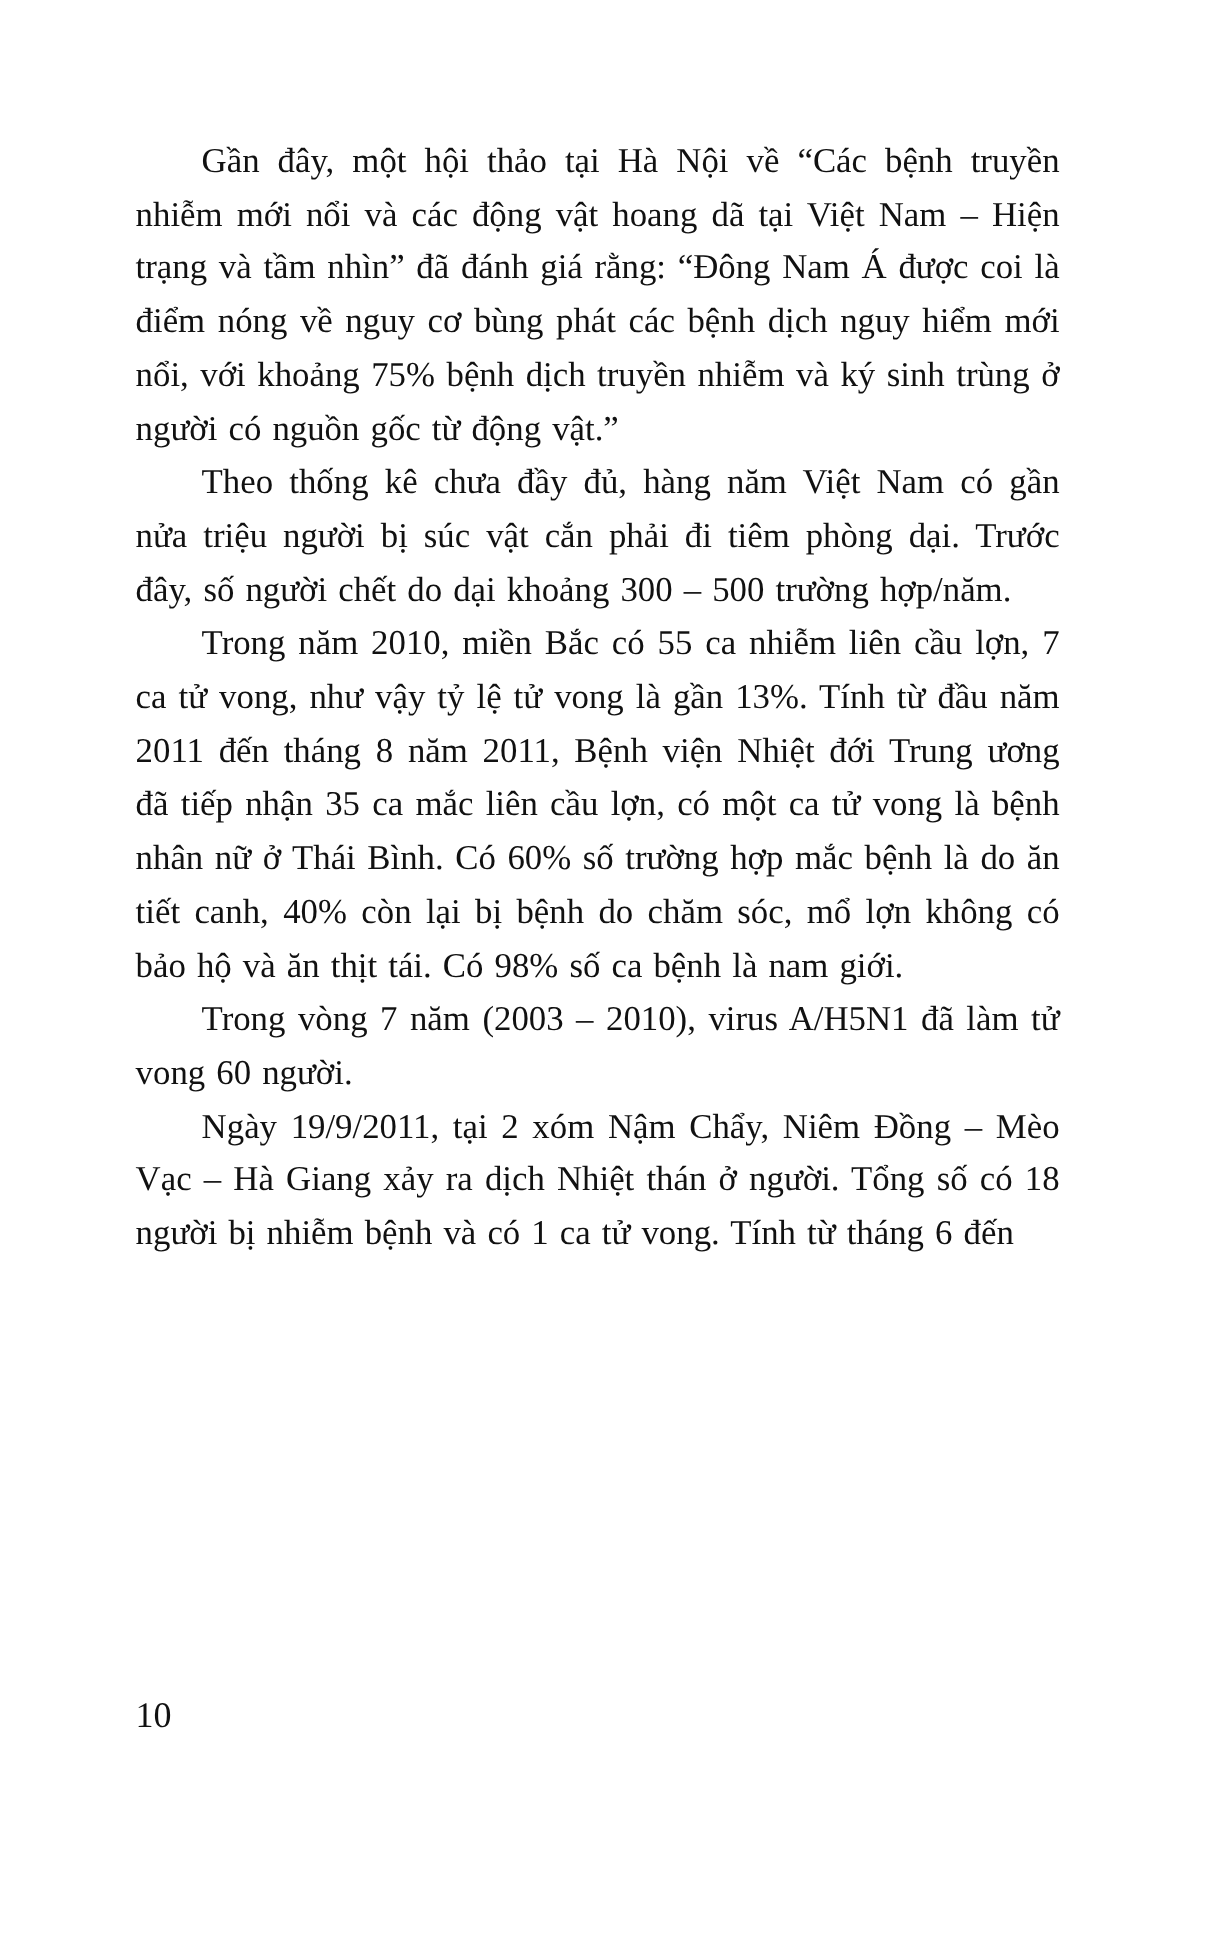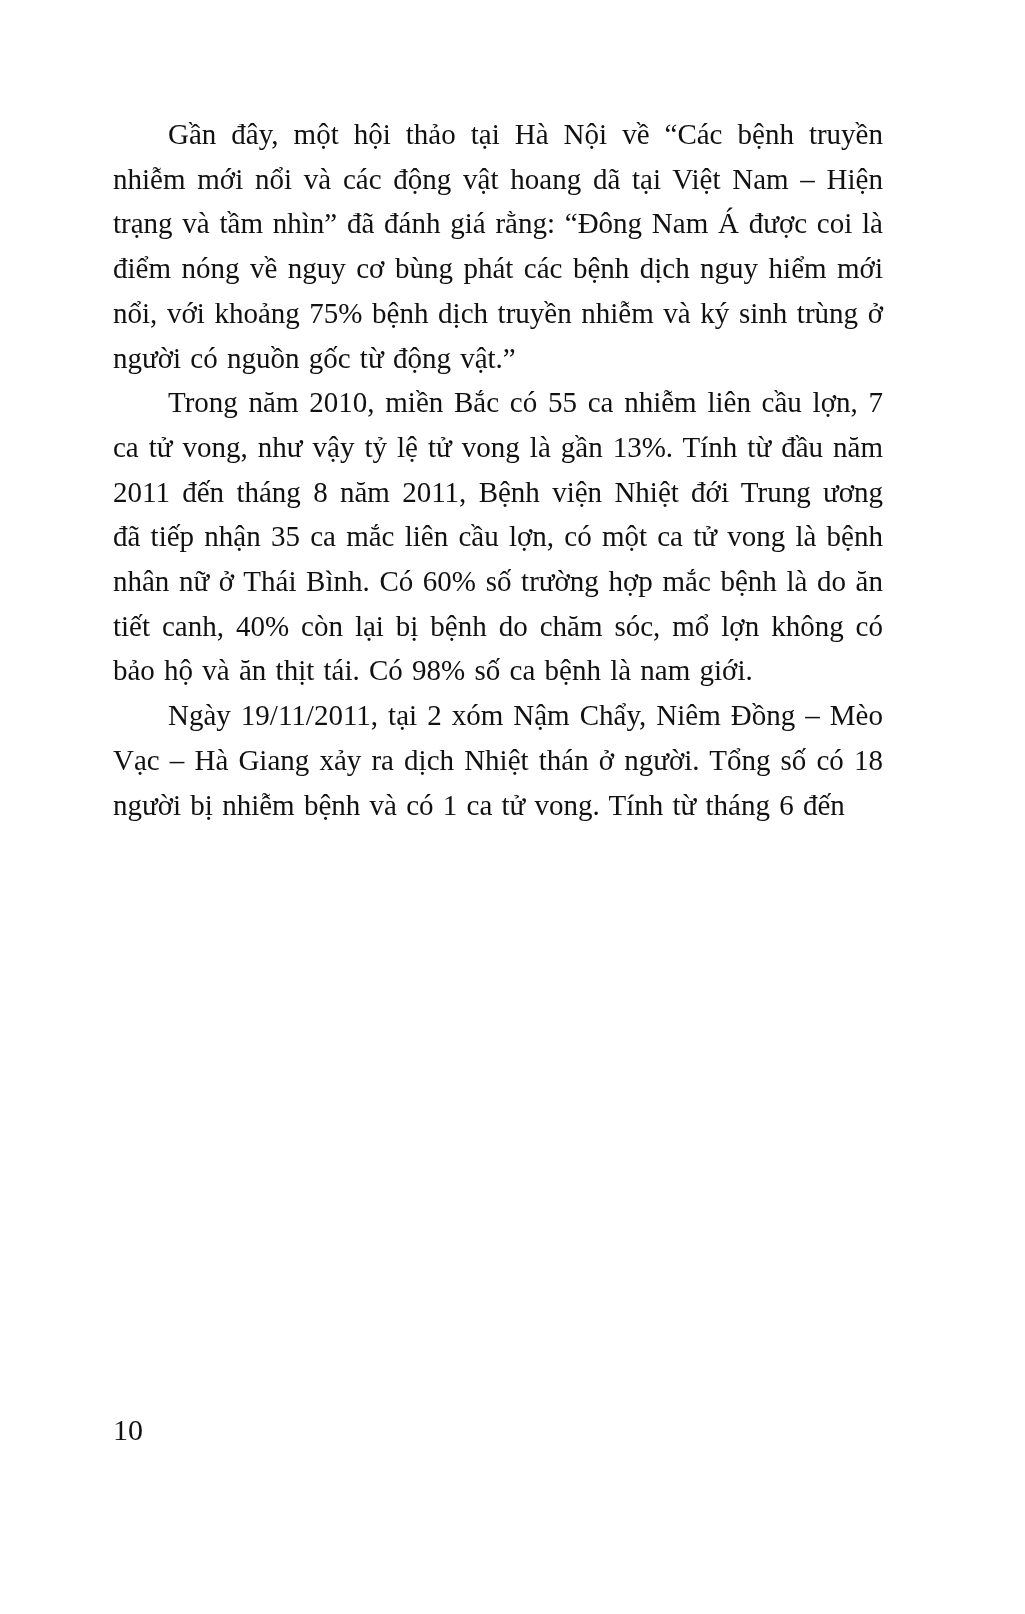--- a/index.html
+++ b/index.html
@@ -42,17 +42,19 @@
       line-height: 1;
       color: #111111;
     }
   </style>
 </head>
 <body>
 
 <main class="page">
   <section class="text-block">
     <p>Gần đây, một hội thảo tại Hà Nội về “Các bệnh truyền nhiễm mới nổi và các động vật hoang dã tại Việt Nam – Hiện trạng và tầm nhìn” đã đánh giá rằng: “Đông Nam Á được coi là điểm nóng về nguy cơ bùng phát các bệnh dịch nguy hiểm mới nổi, với khoảng 75% bệnh dịch truyền nhiễm và ký sinh trùng ở người có nguồn gốc từ động vật.”</p>
+    <p>Theo thống kê chưa đầy đủ, hàng năm Việt Nam có gần nửa triệu người bị súc vật cắn phải đi tiêm phòng dại. Trước đây, số người chết do dại khoảng 300 – 500 trường hợp/năm.</p>
     <p>Trong năm 2010, miền Bắc có 55 ca nhiễm liên cầu lợn, 7 ca tử vong, như vậy tỷ lệ tử vong là gần 13%. Tính từ đầu năm 2011 đến tháng 8 năm 2011, Bệnh viện Nhiệt đới Trung ương đã tiếp nhận 35 ca mắc liên cầu lợn, có một ca tử vong là bệnh nhân nữ ở Thái Bình. Có 60% số trường hợp mắc bệnh là do ăn tiết canh, 40% còn lại bị bệnh do chăm sóc, mổ lợn không có bảo hộ và ăn thịt tái. Có 98% số ca bệnh là nam giới.</p>
-    <p>Ngày 19/11/2011, tại 2 xóm Nậm Chẩy, Niêm Đồng – Mèo Vạc – Hà Giang xảy ra dịch Nhiệt thán ở người. Tổng số có 18 người bị nhiễm bệnh và có 1 ca tử vong. Tính từ tháng 6 đến</p>
+    <p>Trong vòng 7 năm (2003 – 2010), virus A/H5N1 đã làm tử vong 60 người.</p>
+    <p>Ngày 19/9/2011, tại 2 xóm Nậm Chẩy, Niêm Đồng – Mèo Vạc – Hà Giang xảy ra dịch Nhiệt thán ở người. Tổng số có 18 người bị nhiễm bệnh và có 1 ca tử vong. Tính từ tháng 6 đến</p>
   </section>
   <div class="page-number">10</div>
 </main>
 
 </body></html>

